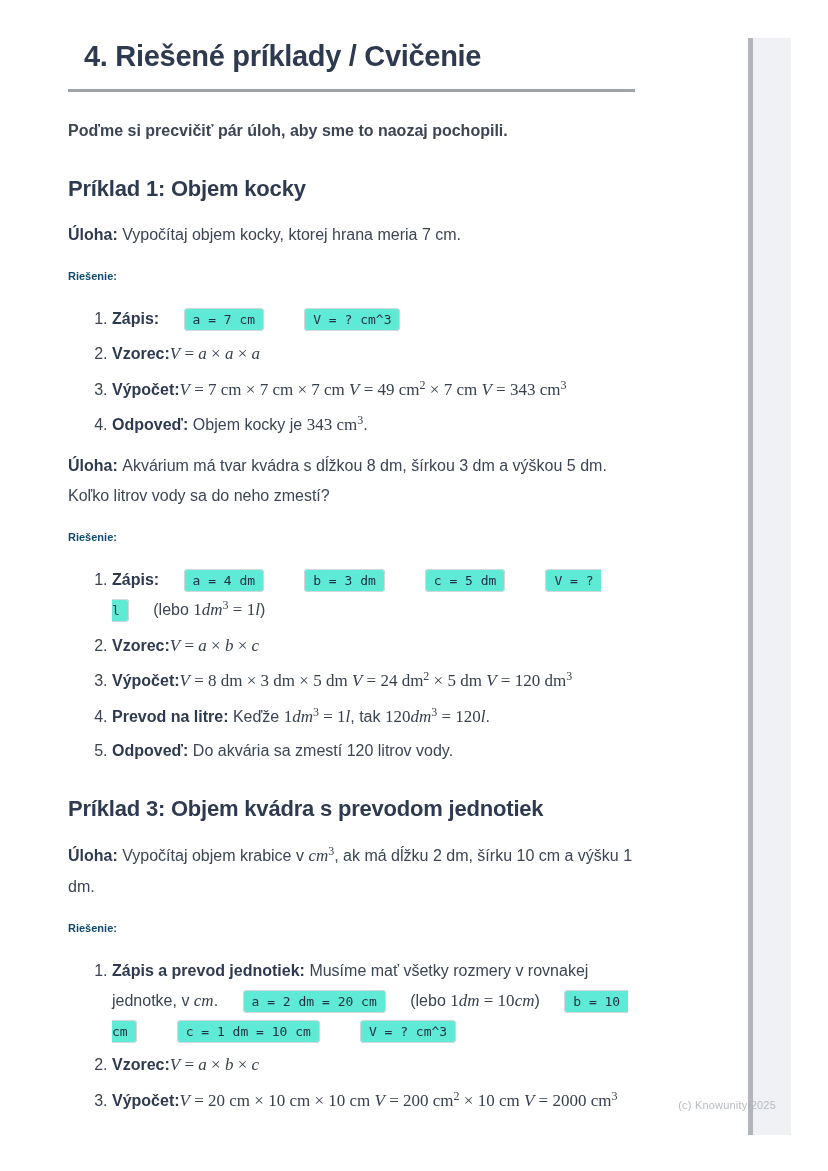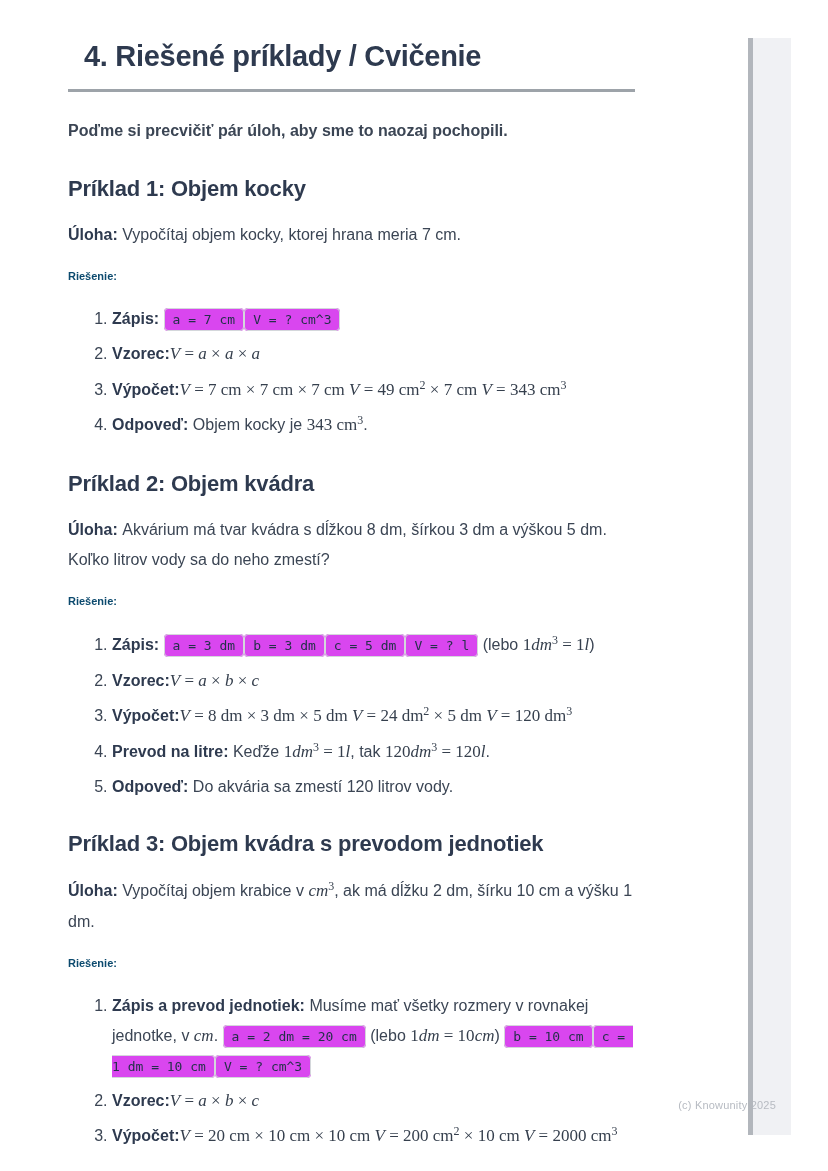--- a/index.html
+++ b/index.html
@@ -26,22 +26,22 @@
   .sol-label{
     font-size:11px;font-weight:bold;color:#0c4a6e;margin:0 0 23px 0;
   }
   ol.steps{margin:0 0 10px 0;padding:0 0 0 44px;font-size:16px;}
   ol.steps li{margin:0 0 5px 0;line-height:1.8;}
   .r-b{font-weight:bold;color:#2e3a4f;}
   .r-t{color:#3b4554;}
   .chip{
     font-family:"DejaVu Sans Mono","Liberation Mono",monospace;
     font-size:13px;color:#24304a;
-    background:#d946ef;border:1px solid #d4d7db;border-radius:4px;
-    padding:3px 8px;margin:0 0;
+    background:#5eead4;border:1px solid #d4d7db;border-radius:4px;
+    padding:3px 8px;margin:0 20px;
     white-space:pre-wrap;display:inline;
   }
   .r-mi,.r-mn,.r-sup{font-family:"Liberation Serif","DejaVu Serif",serif;color:#353f4d;}
   .r-mi{font-style:italic;font-size:17px;}
   .r-mn{font-size:17px;}
   .r-sup{font-size:12px;vertical-align:super;line-height:0;}
   .footer{
     position:absolute;top:1099px;right:52px;
     font-size:11px;color:#b7bbc2;z-index:2;letter-spacing:0.2px;
   }
@@ -68,25 +68,24 @@
     <p class="sol-label">Riešenie:</p>
     <ol class="steps">
           <li><span class="r-b">Zápis: </span><code class="chip">a = 7 cm</code><code class="chip">V = ? cm^3</code></li>
           <li><span class="r-b">Vzorec:</span><span class="r-mi">V</span><span class="r-mn"> = </span><span class="r-mi">a</span><span class="r-mn"> × </span><span class="r-mi">a</span><span class="r-mn"> × </span><span class="r-mi">a</span></li>
           <li><span class="r-b">Výpočet:</span><span class="r-mi">V</span><span class="r-mn"> = 7 cm × 7 cm × 7 cm </span><span class="r-mi">V</span><span class="r-mn"> = 49 cm</span><span class="r-sup">2</span><span class="r-mn"> × 7 cm </span><span class="r-mi">V</span><span class="r-mn"> = 343 cm</span><span class="r-sup">3</span></li>
           <li><span class="r-b">Odpoveď: </span><span class="r-t">Objem kocky je </span><span class="r-mn">343 cm</span><span class="r-sup">3</span><span class="r-t">.</span></li>
         </ol>
   </section>
 
   <section class="example">
-    <h2>Príklad 2: Objem kvádra</h2>
     <p class="task"><span class="r-b">Úloha: </span><span class="r-t">Akvárium má tvar kvádra s dĺžkou 8 dm, šírkou 3 dm a výškou 5 dm. Koľko litrov vody sa do neho zmestí?</span></p>
     <p class="sol-label">Riešenie:</p>
     <ol class="steps">
-          <li><span class="r-b">Zápis: </span><code class="chip">a = 3 dm</code><code class="chip">b = 3 dm</code><code class="chip">c = 5 dm</code><code class="chip">V = ? l</code><span class="r-t"> (lebo </span><span class="r-mn">1</span><span class="r-mi">dm</span><span class="r-sup">3</span><span class="r-mn"> = 1</span><span class="r-mi">l</span><span class="r-t">)</span></li>
+          <li><span class="r-b">Zápis: </span><code class="chip">a = 4 dm</code><code class="chip">b = 3 dm</code><code class="chip">c = 5 dm</code><code class="chip">V = ? l</code><span class="r-t"> (lebo </span><span class="r-mn">1</span><span class="r-mi">dm</span><span class="r-sup">3</span><span class="r-mn"> = 1</span><span class="r-mi">l</span><span class="r-t">)</span></li>
           <li><span class="r-b">Vzorec:</span><span class="r-mi">V</span><span class="r-mn"> = </span><span class="r-mi">a</span><span class="r-mn"> × </span><span class="r-mi">b</span><span class="r-mn"> × </span><span class="r-mi">c</span></li>
           <li><span class="r-b">Výpočet:</span><span class="r-mi">V</span><span class="r-mn"> = 8 dm × 3 dm × 5 dm </span><span class="r-mi">V</span><span class="r-mn"> = 24 dm</span><span class="r-sup">2</span><span class="r-mn"> × 5 dm </span><span class="r-mi">V</span><span class="r-mn"> = 120 dm</span><span class="r-sup">3</span></li>
           <li><span class="r-b">Prevod na litre: </span><span class="r-t">Keďže </span><span class="r-mn">1</span><span class="r-mi">dm</span><span class="r-sup">3</span><span class="r-mn"> = 1</span><span class="r-mi">l</span><span class="r-t">, tak </span><span class="r-mn">120</span><span class="r-mi">dm</span><span class="r-sup">3</span><span class="r-mn"> = 120</span><span class="r-mi">l</span><span class="r-t">.</span></li>
           <li><span class="r-b">Odpoveď: </span><span class="r-t">Do akvária sa zmestí 120 litrov vody.</span></li>
         </ol>
   </section>
 
   <section class="example">
     <h2>Príklad 3: Objem kvádra s prevodom jednotiek</h2>
     <p class="task"><span class="r-b">Úloha: </span><span class="r-t">Vypočítaj objem krabice v </span><span class="r-mi">cm</span><span class="r-sup">3</span><span class="r-t">, ak má dĺžku 2 dm, šírku 10 cm a výšku 1 dm.</span></p>

